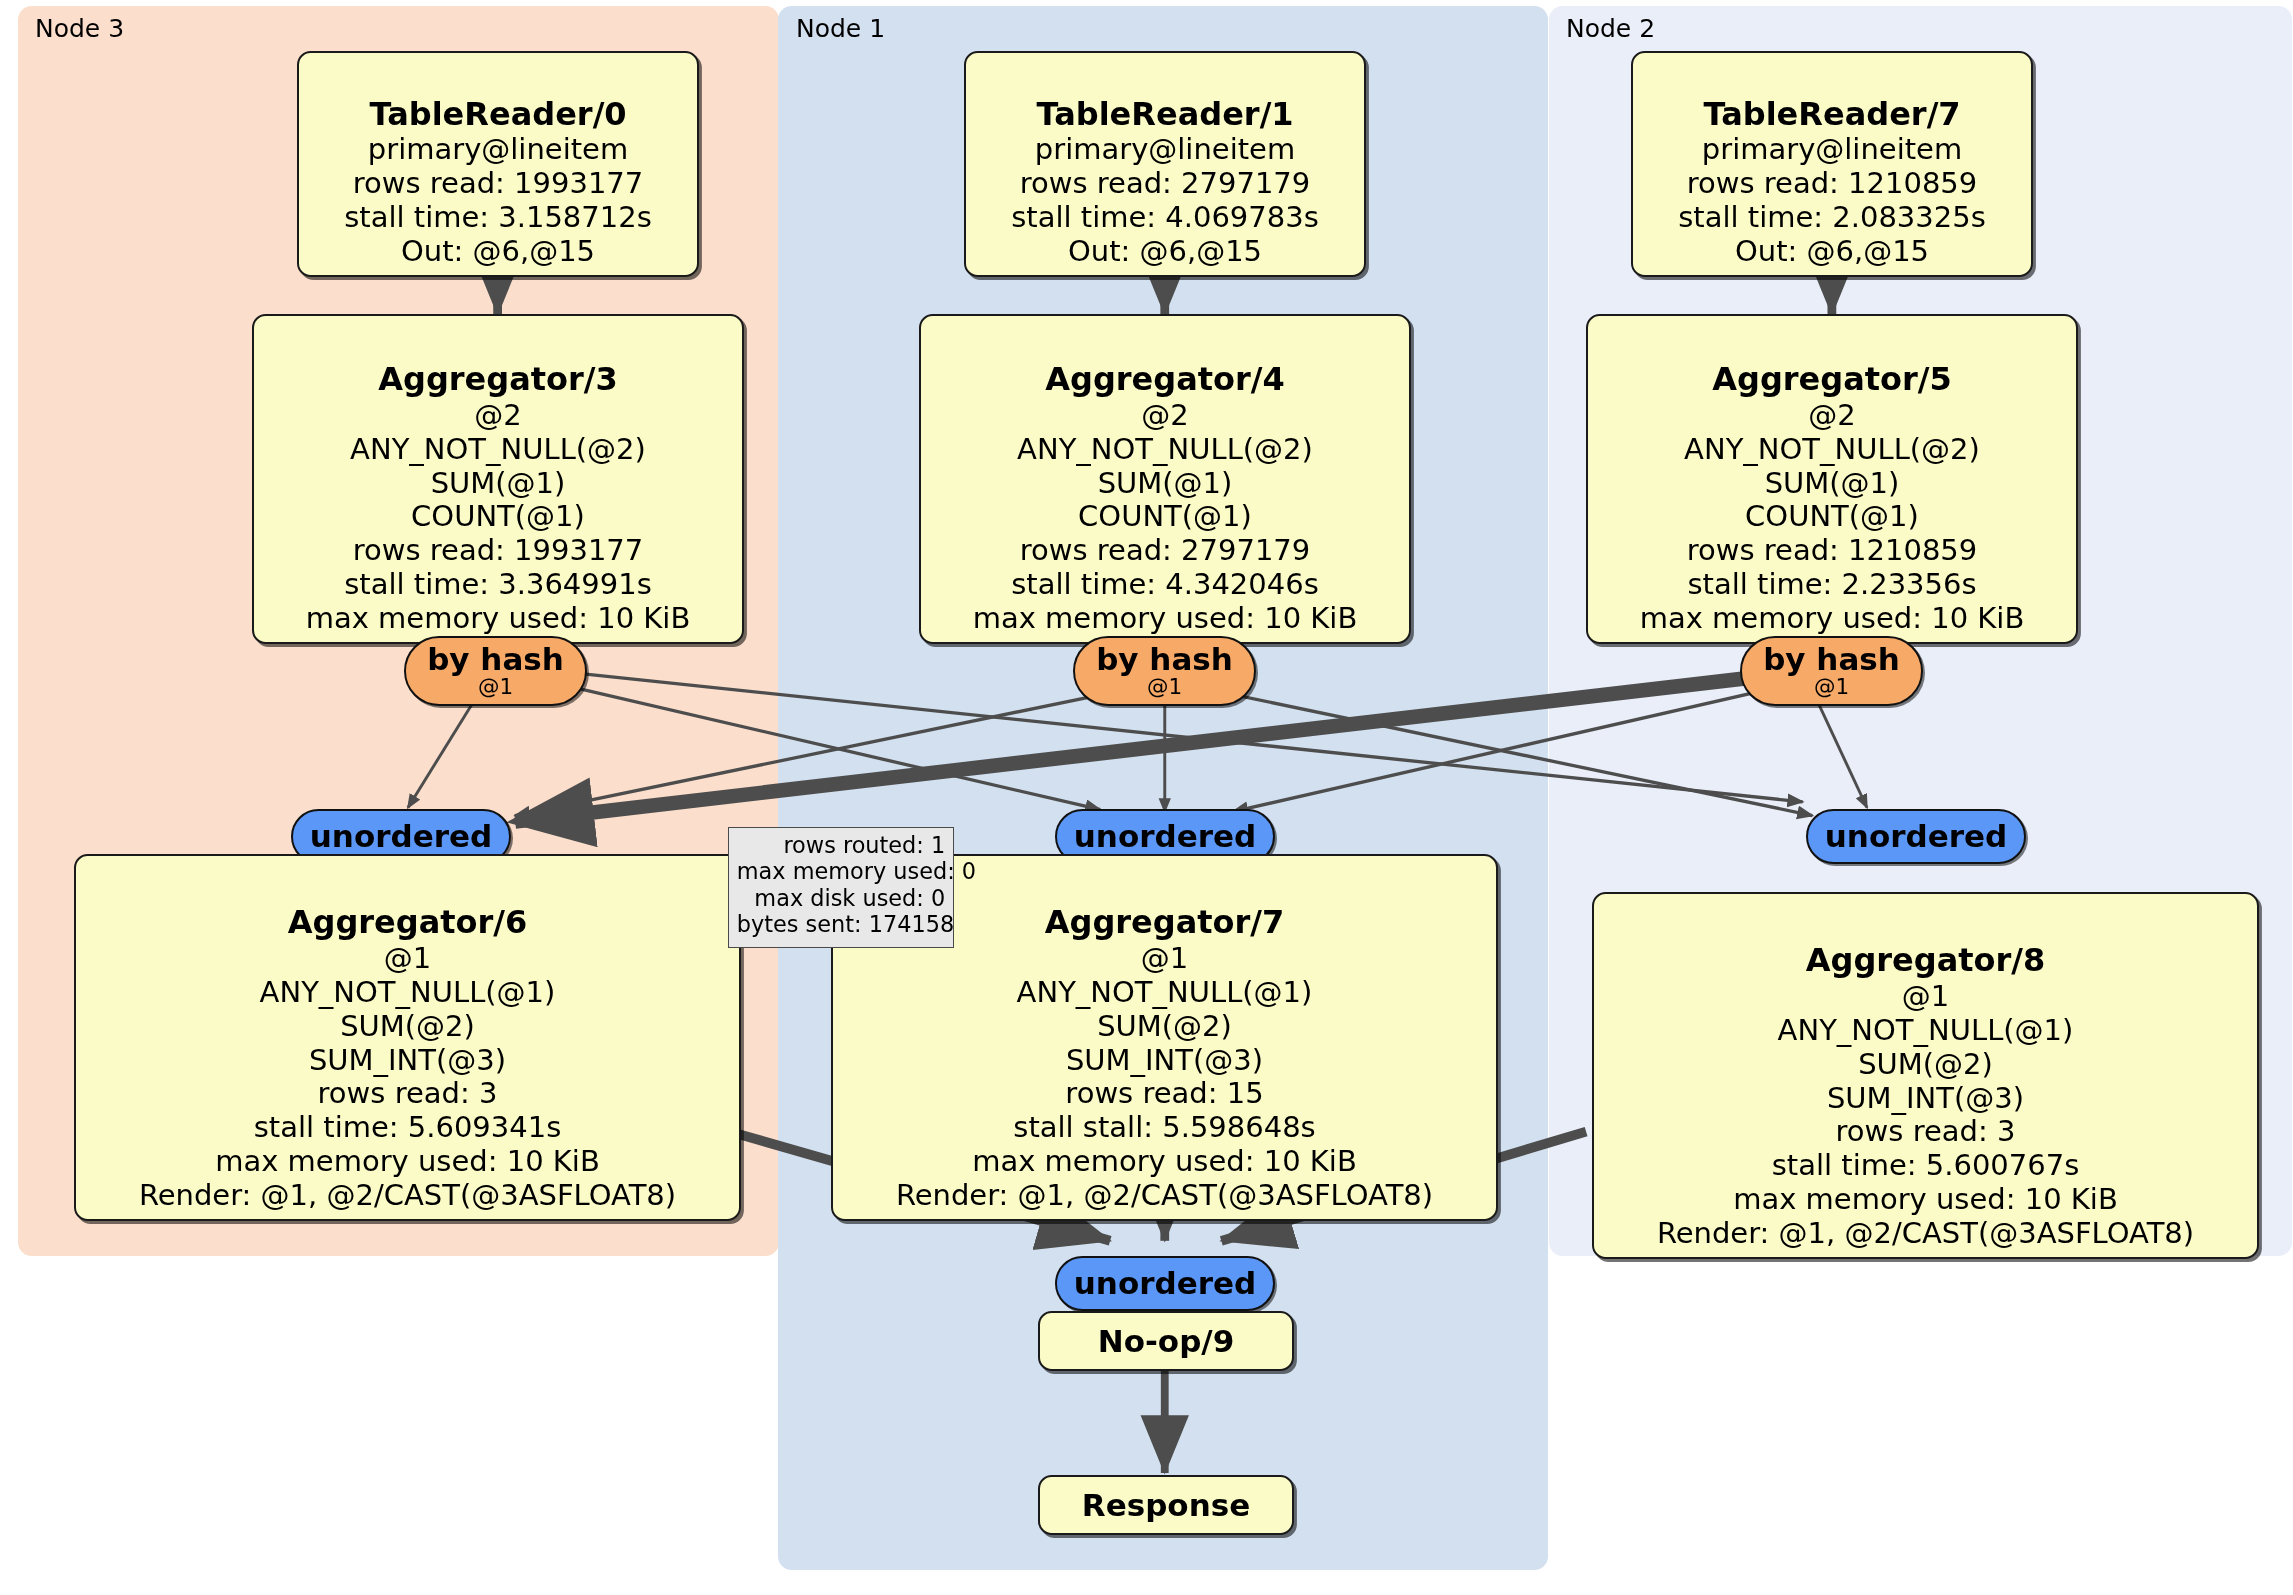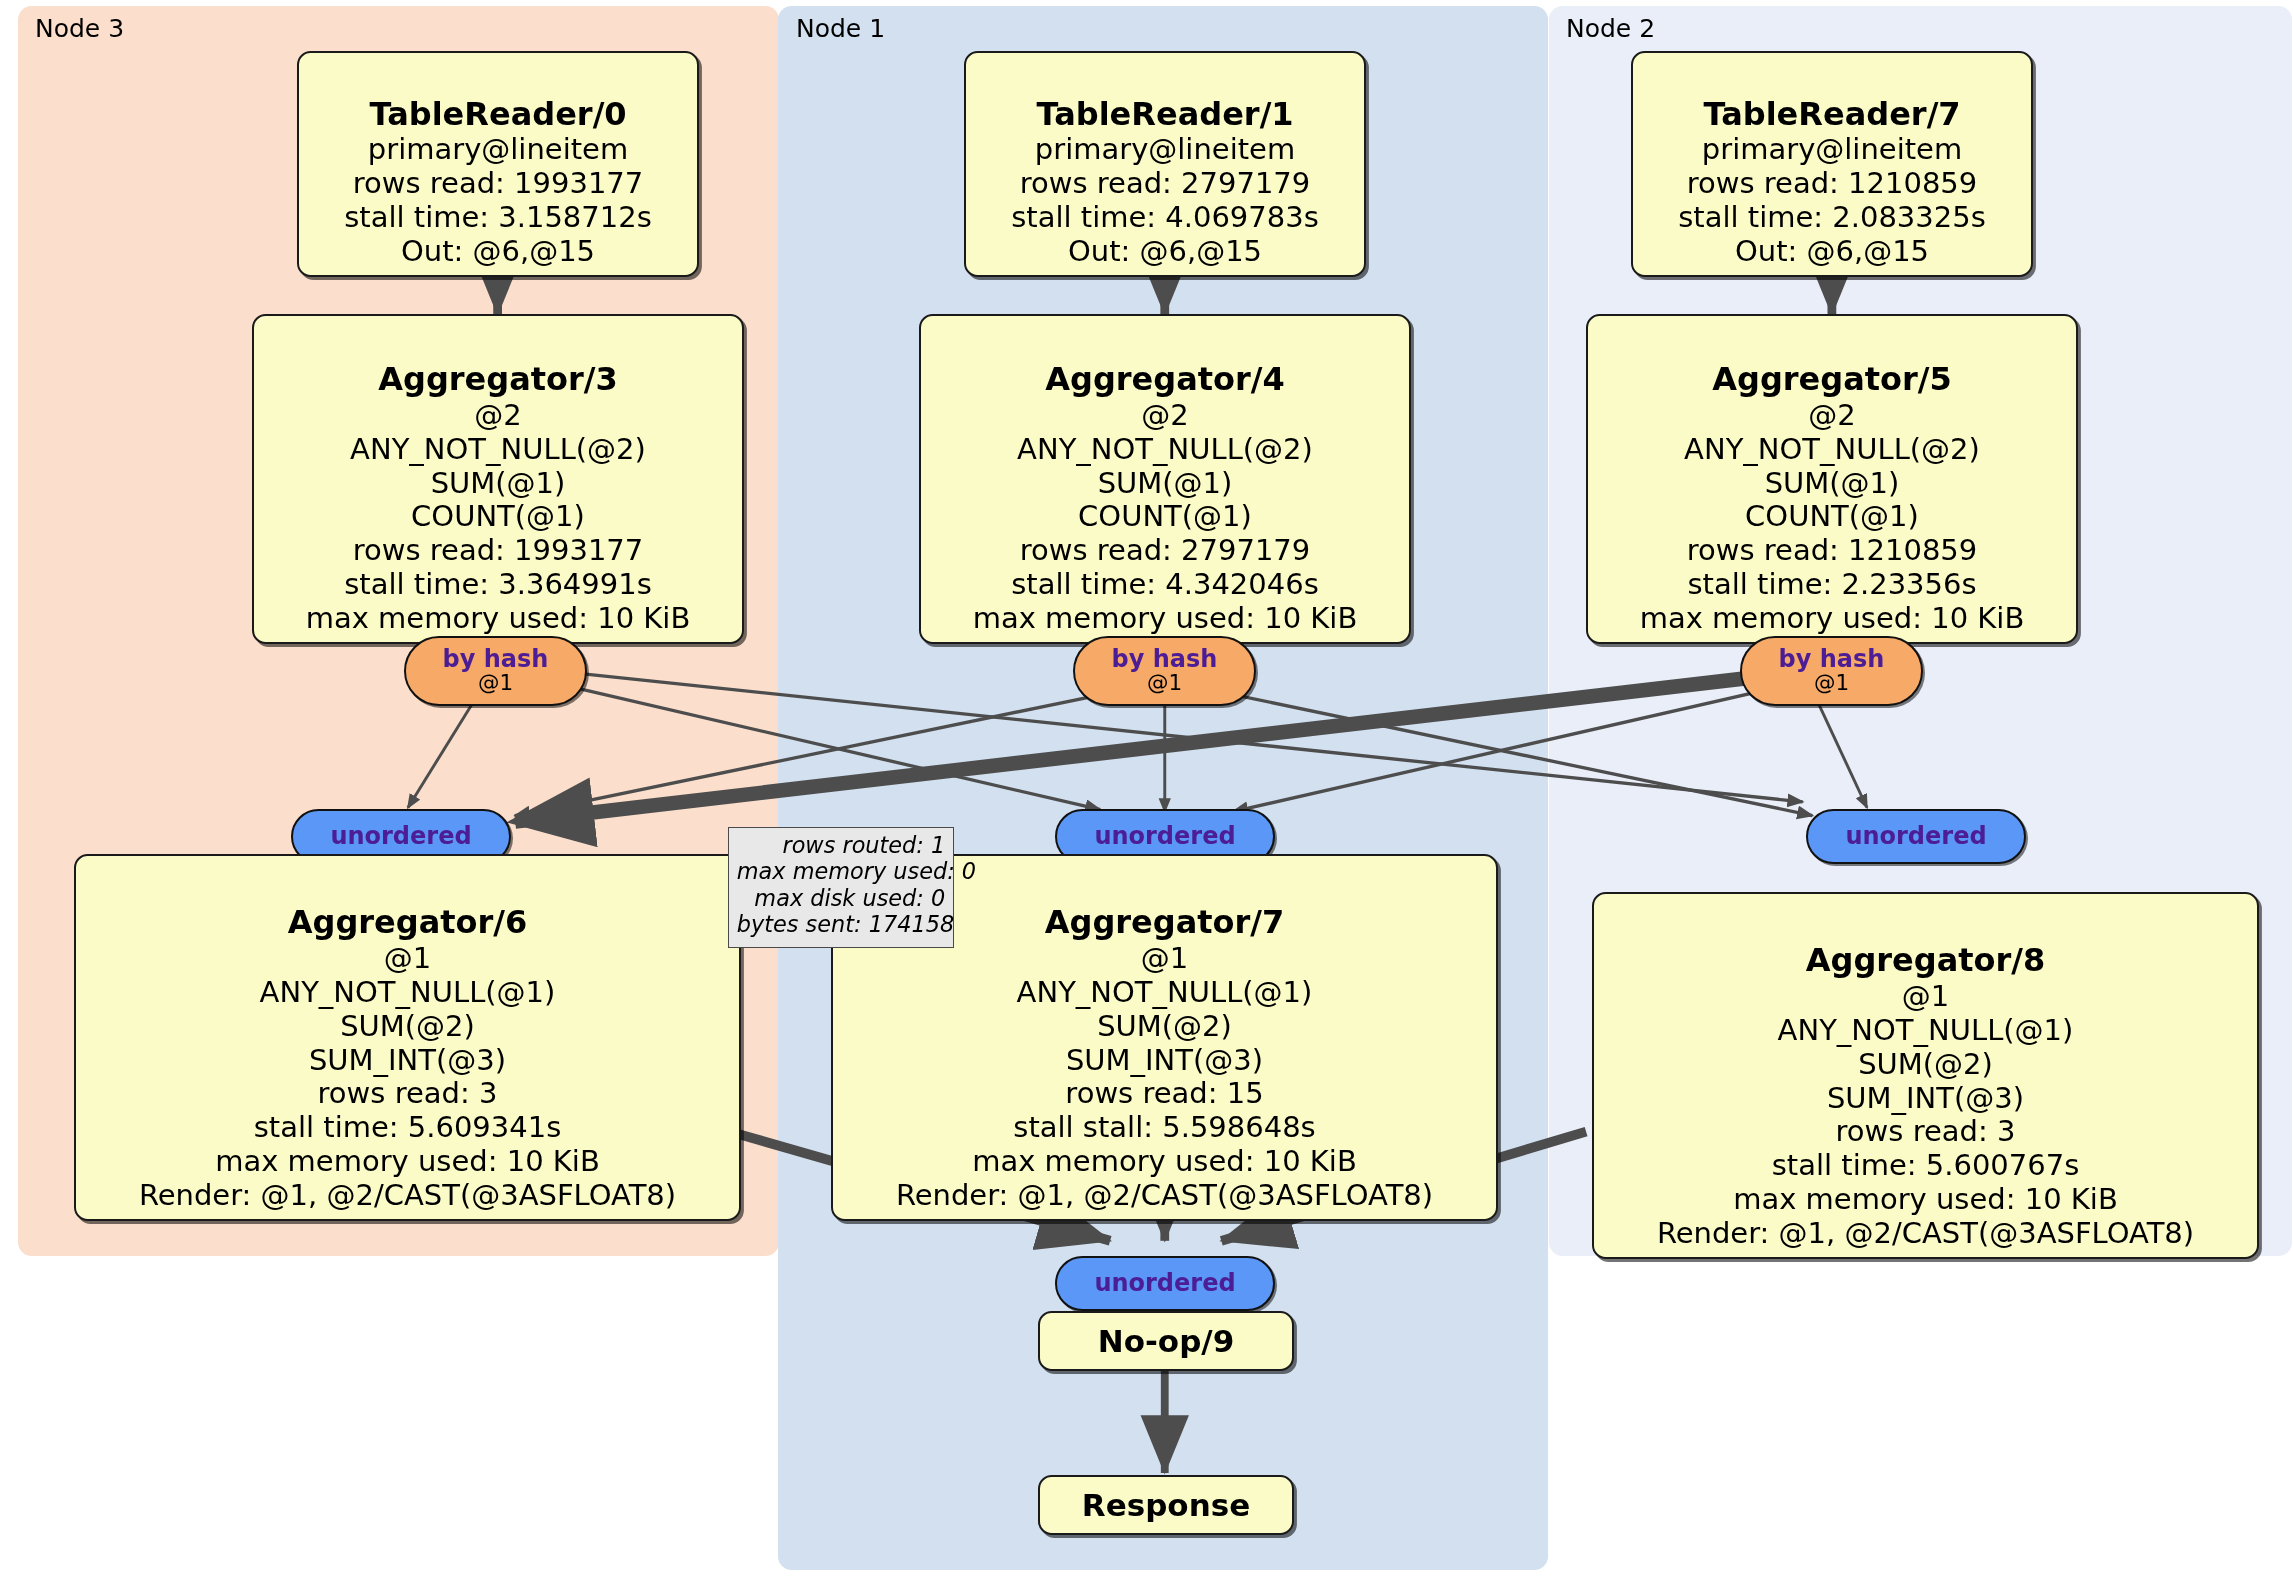--- a/index.html
+++ b/index.html
@@ -22,21 +22,21 @@
   .proc.compact{justify-content:center;padding:3.9px 17.6px;}
   .proc.compact .title{font-size:31px;}
 
   
   .pill{position:absolute;border:2.4px solid #111;border-radius:974px;
         display:flex;flex-direction:column;align-items:center;
         justify-content:center;box-sizing:border-box;
         box-shadow:2px 2px 0 rgba(0,0,0,.5);}
   .pill.router{background:#f7a968;}
   .pill.sync{background:#5b97f7;}
-  .pill .plabel{font-size:24px;font-weight:bold;color:#4c1d95;line-height:1.05;
+  .pill .plabel{font-size:31px;font-weight:bold;color:#000000;line-height:1.05;
         white-space:nowrap;}
   .pill .psub{font-size:21.5px;color:#000;line-height:1.05;white-space:nowrap;}
 
   
   .stats{position:absolute;background:#e8e8e8;border:1.5px solid #4a4a4a;
          padding:3.9px 7.8px;box-sizing:border-box;text-align:right;}
   .stats .sln{font-size:22.4px;line-height:1.18;color:#000;white-space:nowrap;}
 
   svg.edges{position:absolute;left:0;top:0;width:2294px;height:1596px;
             pointer-events:none;}
@@ -200,21 +200,21 @@
     <div class="ln">@1</div>
     <div class="ln">ANY_NOT_NULL(@1)</div>
     <div class="ln">SUM(@2)</div>
     <div class="ln">SUM_INT(@3)</div>
     <div class="ln">rows read: 3</div>
     <div class="ln">stall time: 5.600767s</div>
     <div class="ln">max memory used: 10 KiB</div>
     <div class="ln">Render: @1, @2/CAST(@3ASFLOAT8)</div>
   </div>
 
-  <div class="stats" style="left:720px;top:827px;width:226px;height:121px;font-style:italic;">
+  <div class="stats" style="left:720px;top:827px;width:226px;height:121px;">
     <div class="sln">rows routed: 1</div>
     <div class="sln">max memory used: 0</div>
     <div class="sln">max disk used: 0</div>
     <div class="sln">bytes sent: 174158</div>
   </div>
 
   <div class="pill sync" style="left:1047px;top:1256px;width:220px;height:55px;">
     <div class="plabel">unordered</div>
   </div>
 

